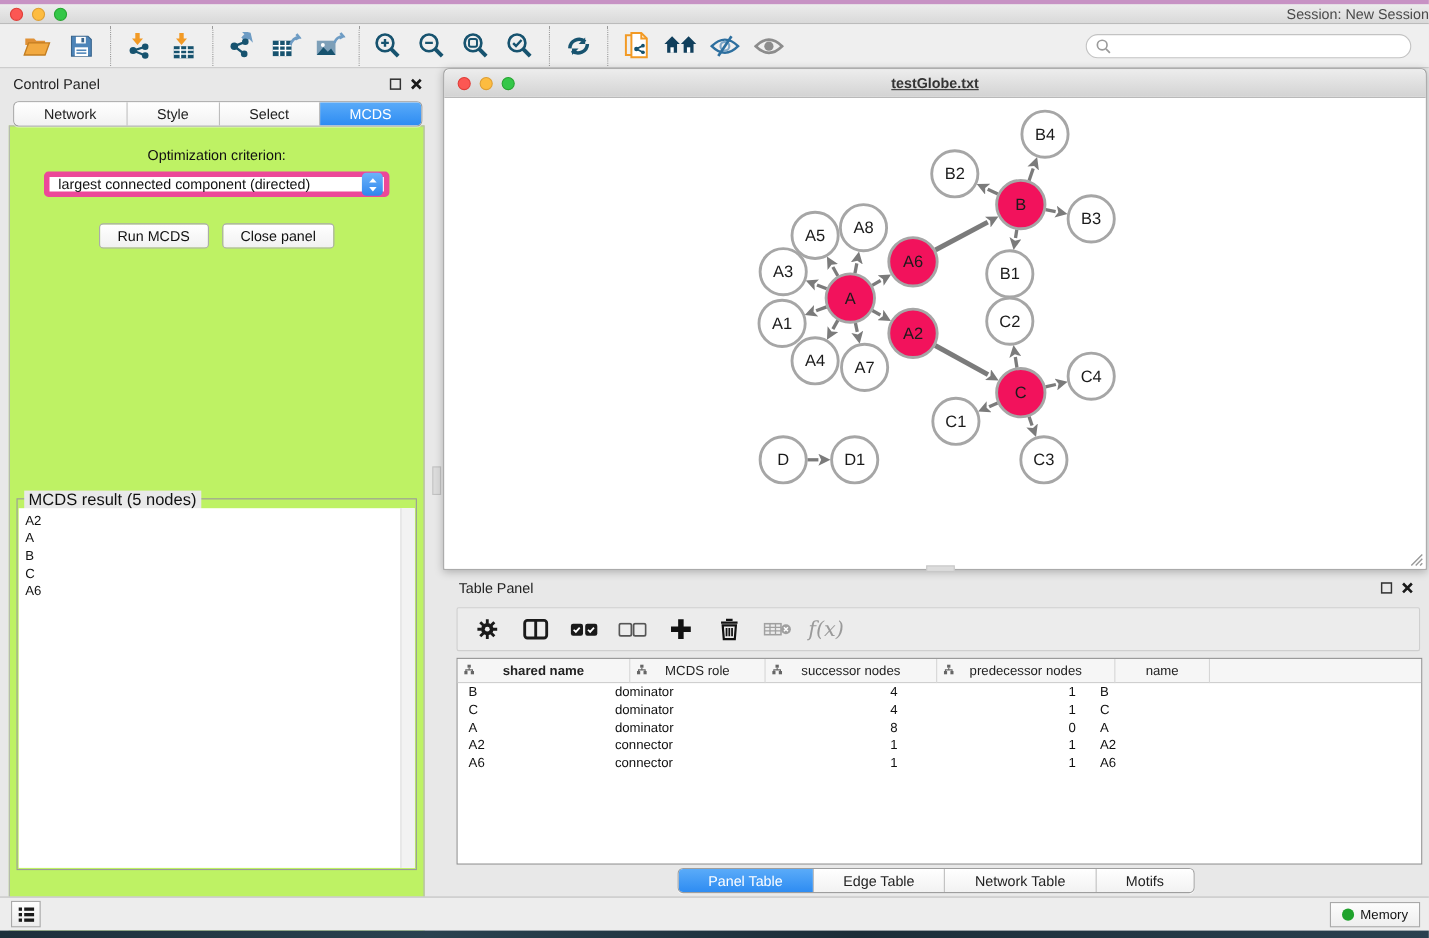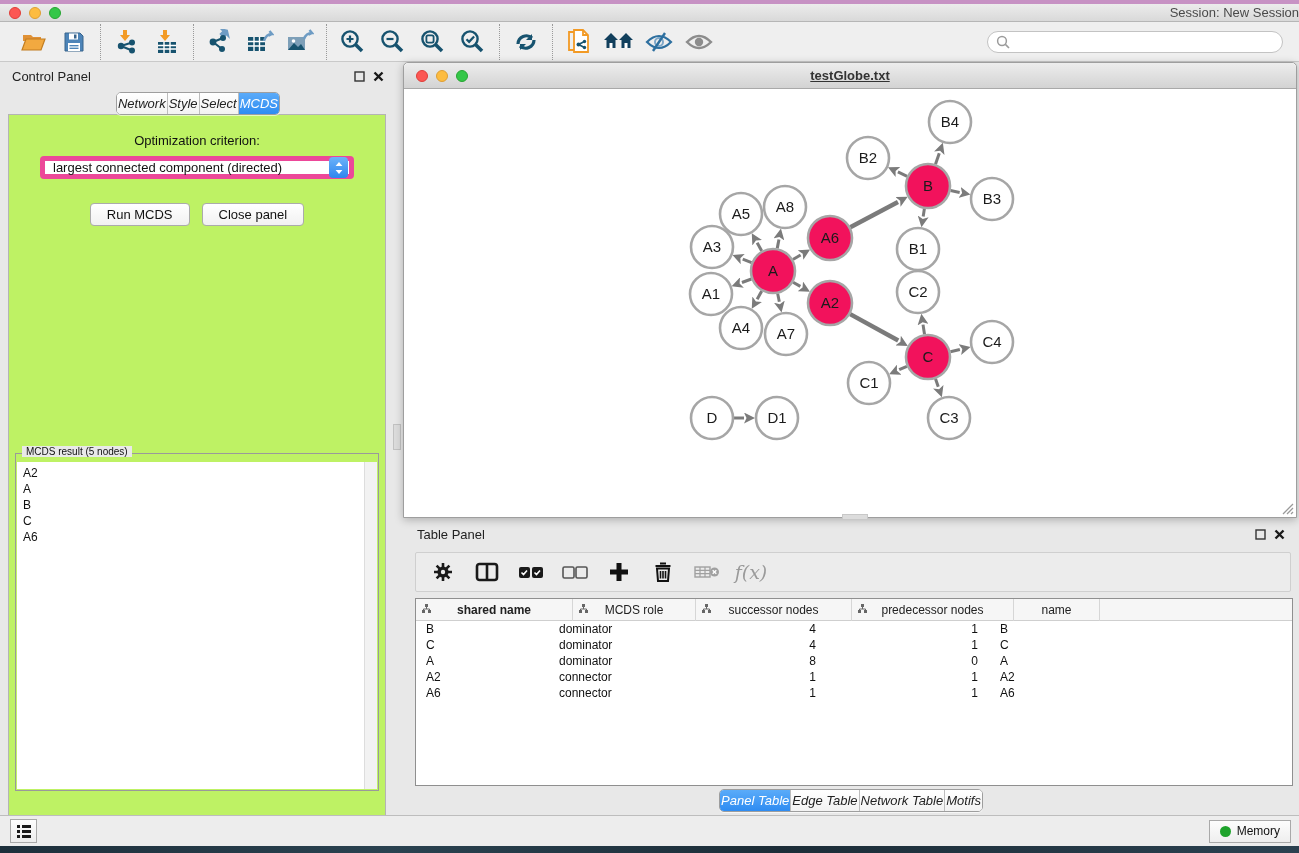--- a/index.html
+++ b/index.html
@@ -30,39 +30,39 @@
   .searchbox input { border:none; outline:none; flex:1; font-size:12px; background:transparent; }
 
   
   .control-panel { position:absolute; left:4px; top:62px; width:388px; height:750px; }
   .panel-head { height:28px; display:flex; align-items:center; padding:0 8px; }
   .panel-head .ptitle { font-size:13px; color:#222; }
   .panel-head .pbtns { margin-left:auto; display:flex; gap:8px; align-items:center; }
   .cp-tabs-row { display:flex; justify-content:center; margin-top:2px; position:relative; z-index:2; }
   .seg { display:inline-flex; border:1px solid #9e9e9e; border-radius:5px; overflow:hidden;
     background:#fff; box-shadow:0 1px 0 rgba(255,255,255,.6); }
-  .seg-tab { padding:2px 1px; font-size:13px; color:#222; line-height:17px;
-    background:linear-gradient(#ffffff,#f2f2f2); border-left:1px solid #bdbdbd; cursor:default;font-style:italic; }
+  .seg-tab { padding:2px 27px; font-size:13px; color:#222; line-height:17px;
+    background:linear-gradient(#ffffff,#f2f2f2); border-left:1px solid #bdbdbd; cursor:default; }
   .seg-tab:first-child { border-left:none; }
   .seg-tab.active { background:linear-gradient(#5aabf9,#2e8cf2); color:#fff; }
   .cp-body { position:absolute; left:4px; top:52px; width:378px; height:736px;
     border:1px solid #b4b4b4; background:#bef264; }
   .opt-label { text-align:center; margin-top:18px; font-size:13px; color:#111; }
   .combo { position:relative; margin:8px auto 0; width:314px; height:23px; background:#fff;
     border:5px solid #ec4899; border-radius:4px; display:flex; align-items:center; }
   .combo .combo-text { font-size:13px; color:#111; padding-left:8px; flex:1; white-space:nowrap; }
   .combo .stepper { width:19px; height:21px; border-radius:4px; margin-right:1px;
     background:linear-gradient(#6cb3f9,#2e86ef); display:flex; align-items:center; justify-content:center; }
   .btn-row { display:flex; justify-content:center; gap:12px; margin-top:24px; }
   .pushbtn { height:23px; padding:0 16px; font-size:13px; color:#111; background:linear-gradient(#ffffff,#f1f1f1);
     border:1px solid #ababab; border-radius:4px; display:flex; align-items:center; }
   .result-box { position:absolute; left:6px; top:338px; width:364px; height:338px;
     border:1px solid #9a9a9a; }
   .result-legend { position:absolute; left:6px; top:-8px; background:#e9e9e9; padding:0 4px;
-    font-size:10px; color:#111; }
+    font-size:15px; color:#111; }
   .result-list { position:absolute; left:1px; top:8px; right:1px; bottom:1px; background:#fff;
     font-size:12px; color:#111; padding:3px 0 0 6px; overflow:hidden; }
   .result-list .ritem { line-height:16px; }
   .result-scroll { position:absolute; right:1px; top:8px; width:13px; bottom:1px;
     background:#f2f2f2; border-left:1px solid #ddd; }
 
   
   .vsplit-handle { position:absolute; left:393px; top:424px; width:8px; height:26px;
     background:#dcdcdc; border:1px solid #c2c2c2; }
   .hsplit-handle { position:absolute; left:842px; top:514px; width:26px; height:6px;

